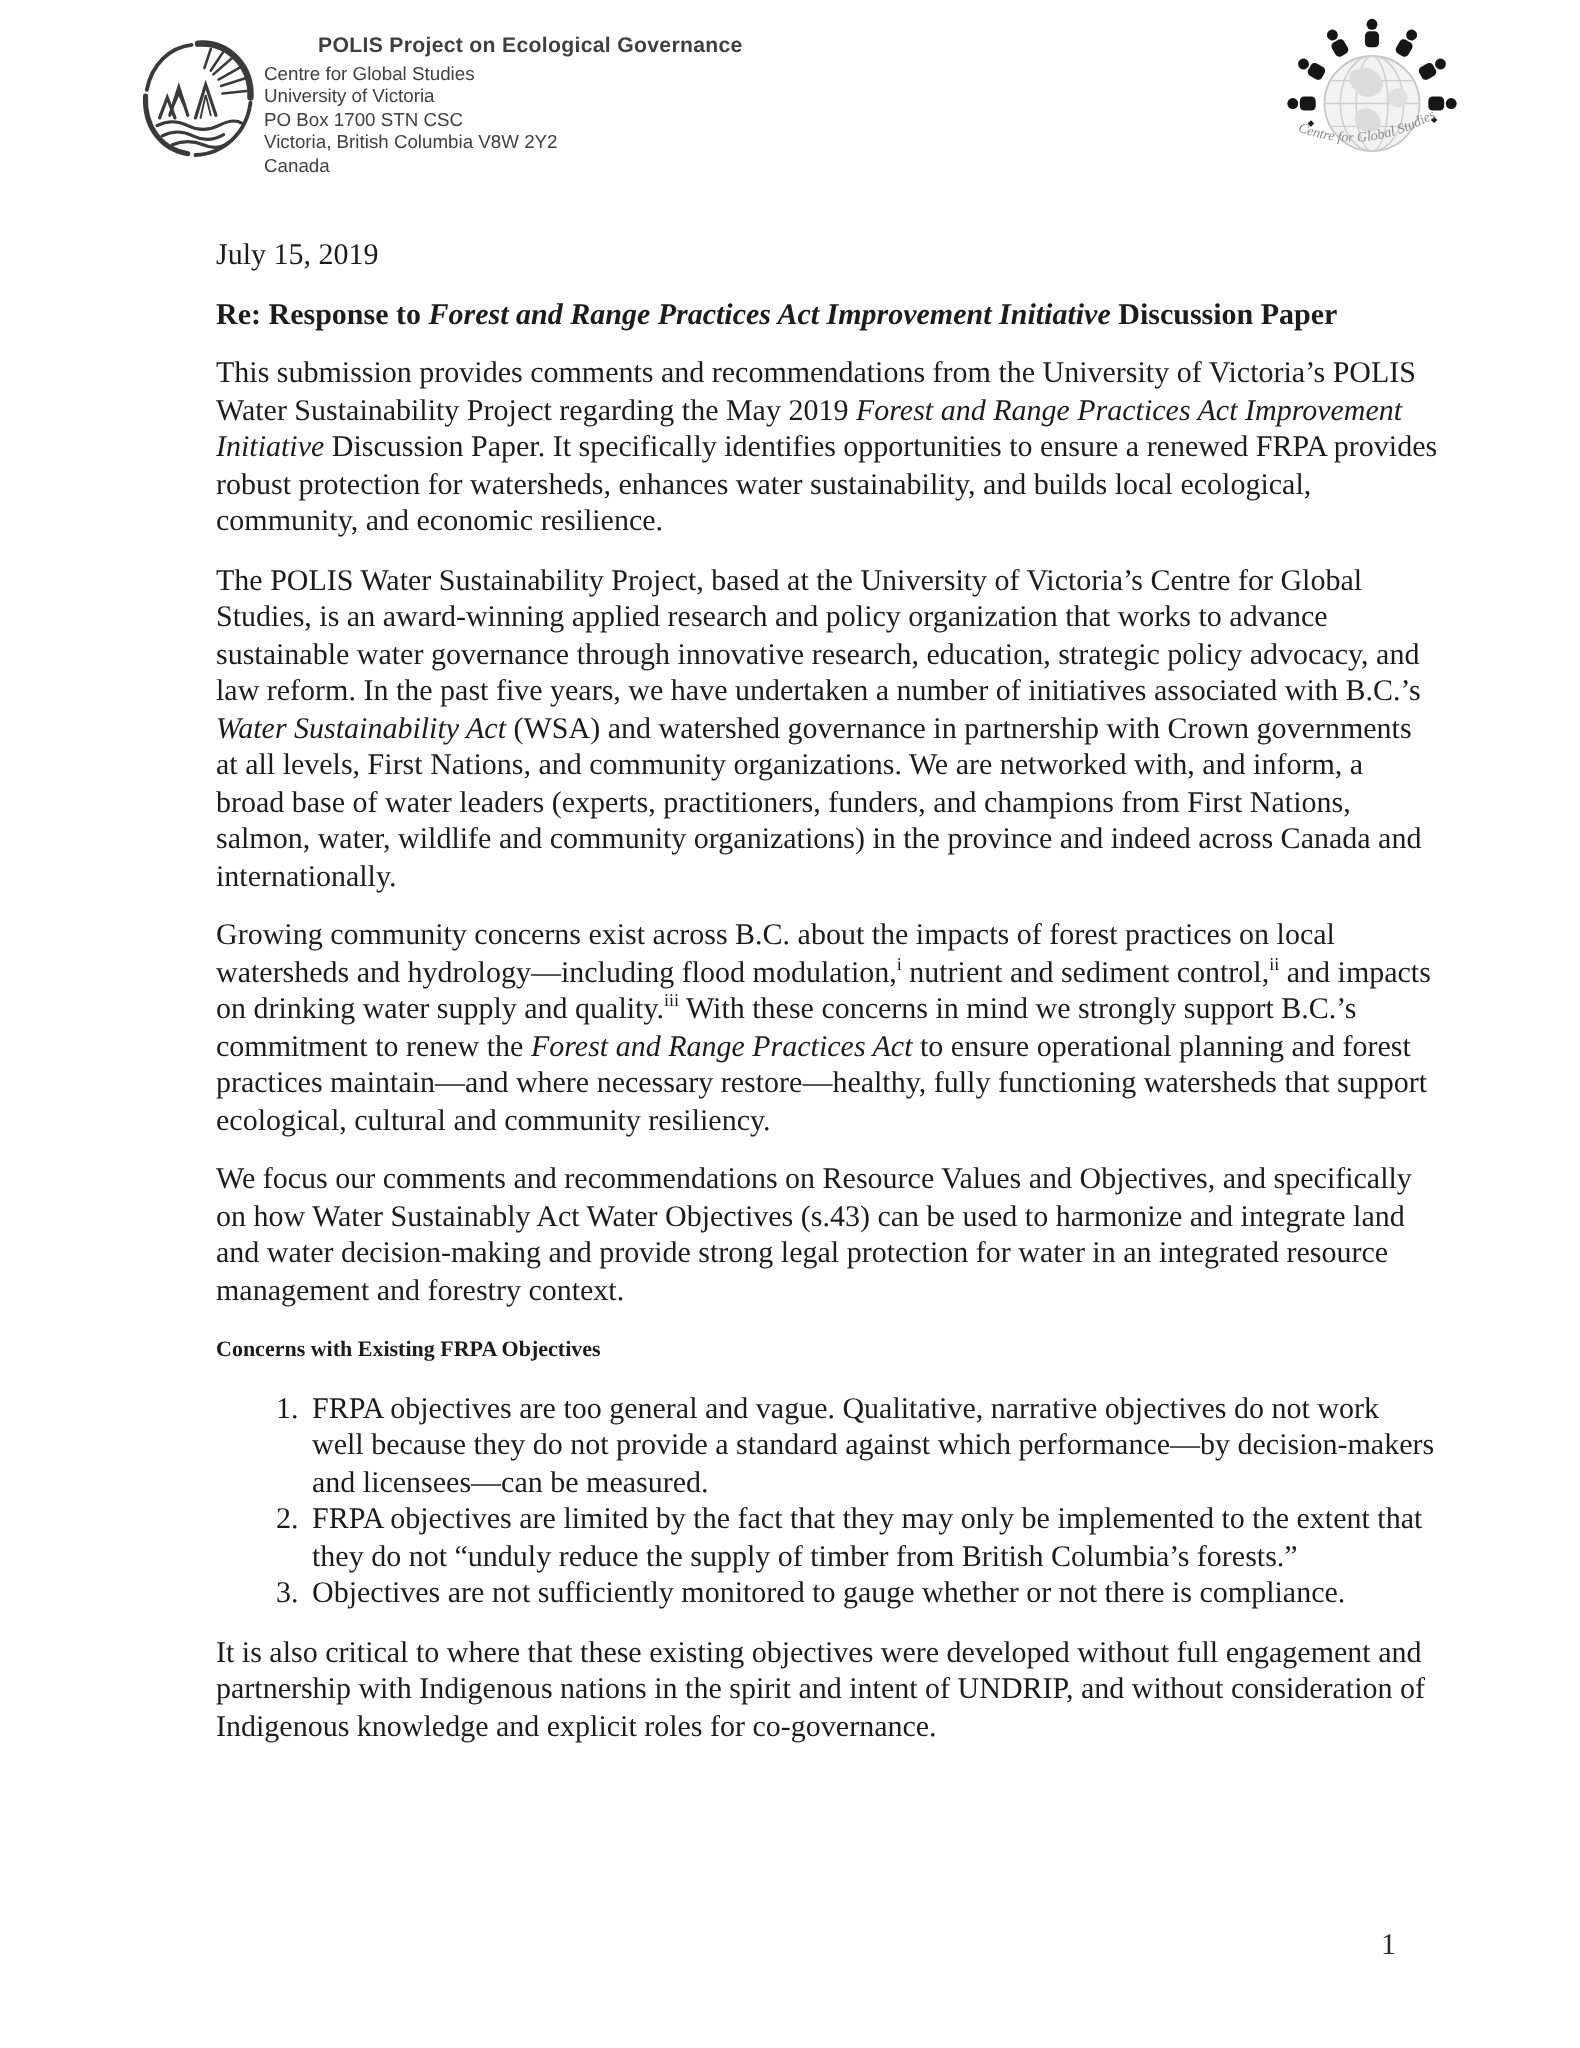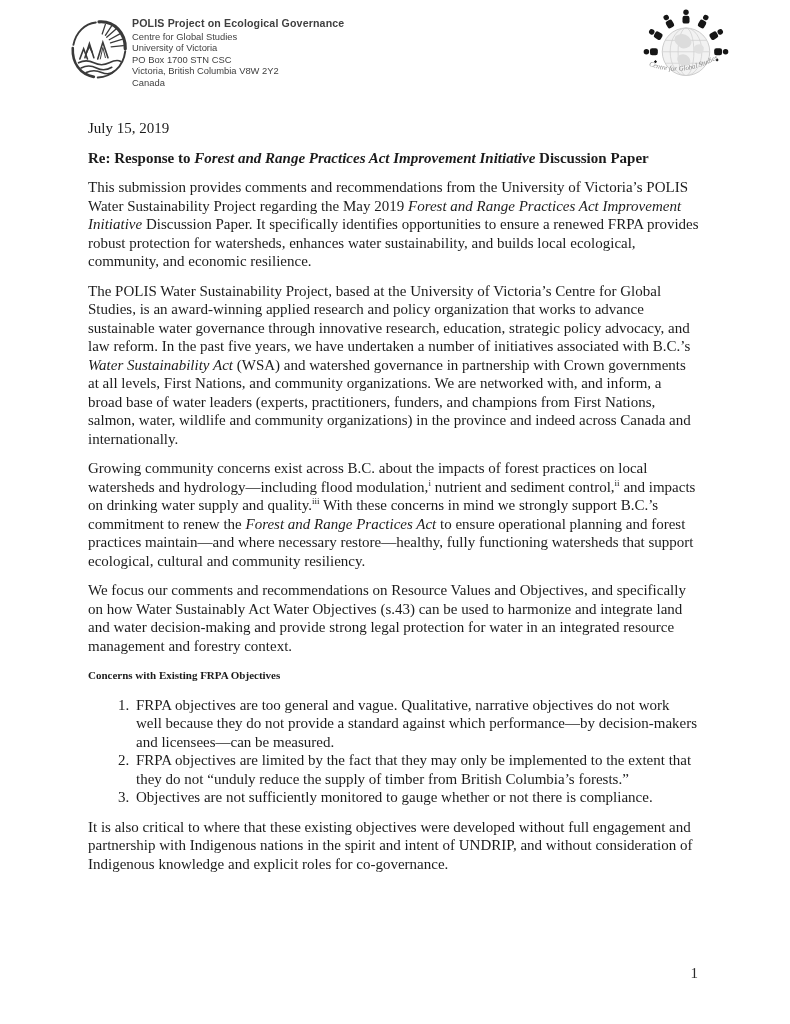--- a/index.html
+++ b/index.html
@@ -28,39 +28,40 @@
     padding-top: 4px;
     font-family: "Liberation Sans", sans-serif;
     color: #3f3f3f;
   }
   .lh-org {
     font-size: 10.6px;
     font-weight: bold;
     letter-spacing: 0.15px;
     margin-bottom: 2px;
     white-space: nowrap;
+    margin-left: 27px;
   }
   .lh-line {
     font-size: 9.4px;
     line-height: 11.4px;
     white-space: nowrap;
   }
   .cfgs-logo {
     position: absolute;
     top: 6px;
     right: 50px;
     width: 108px;
     height: 88px;
   }
 
   
   .letter-body {
     position: absolute;
     top: 119px;
-    left: 88px;
+    left: 108px;
     width: 611px;
     font-size: 15px;
     line-height: 18.5px;
     text-align: left;
   }
   .letter-body p { margin: 0 0 11px 0; }
   .letter-body p.no-gap { margin-bottom: 0; }
   .section-heading {
     font-size: 11px;
     font-weight: bold;

